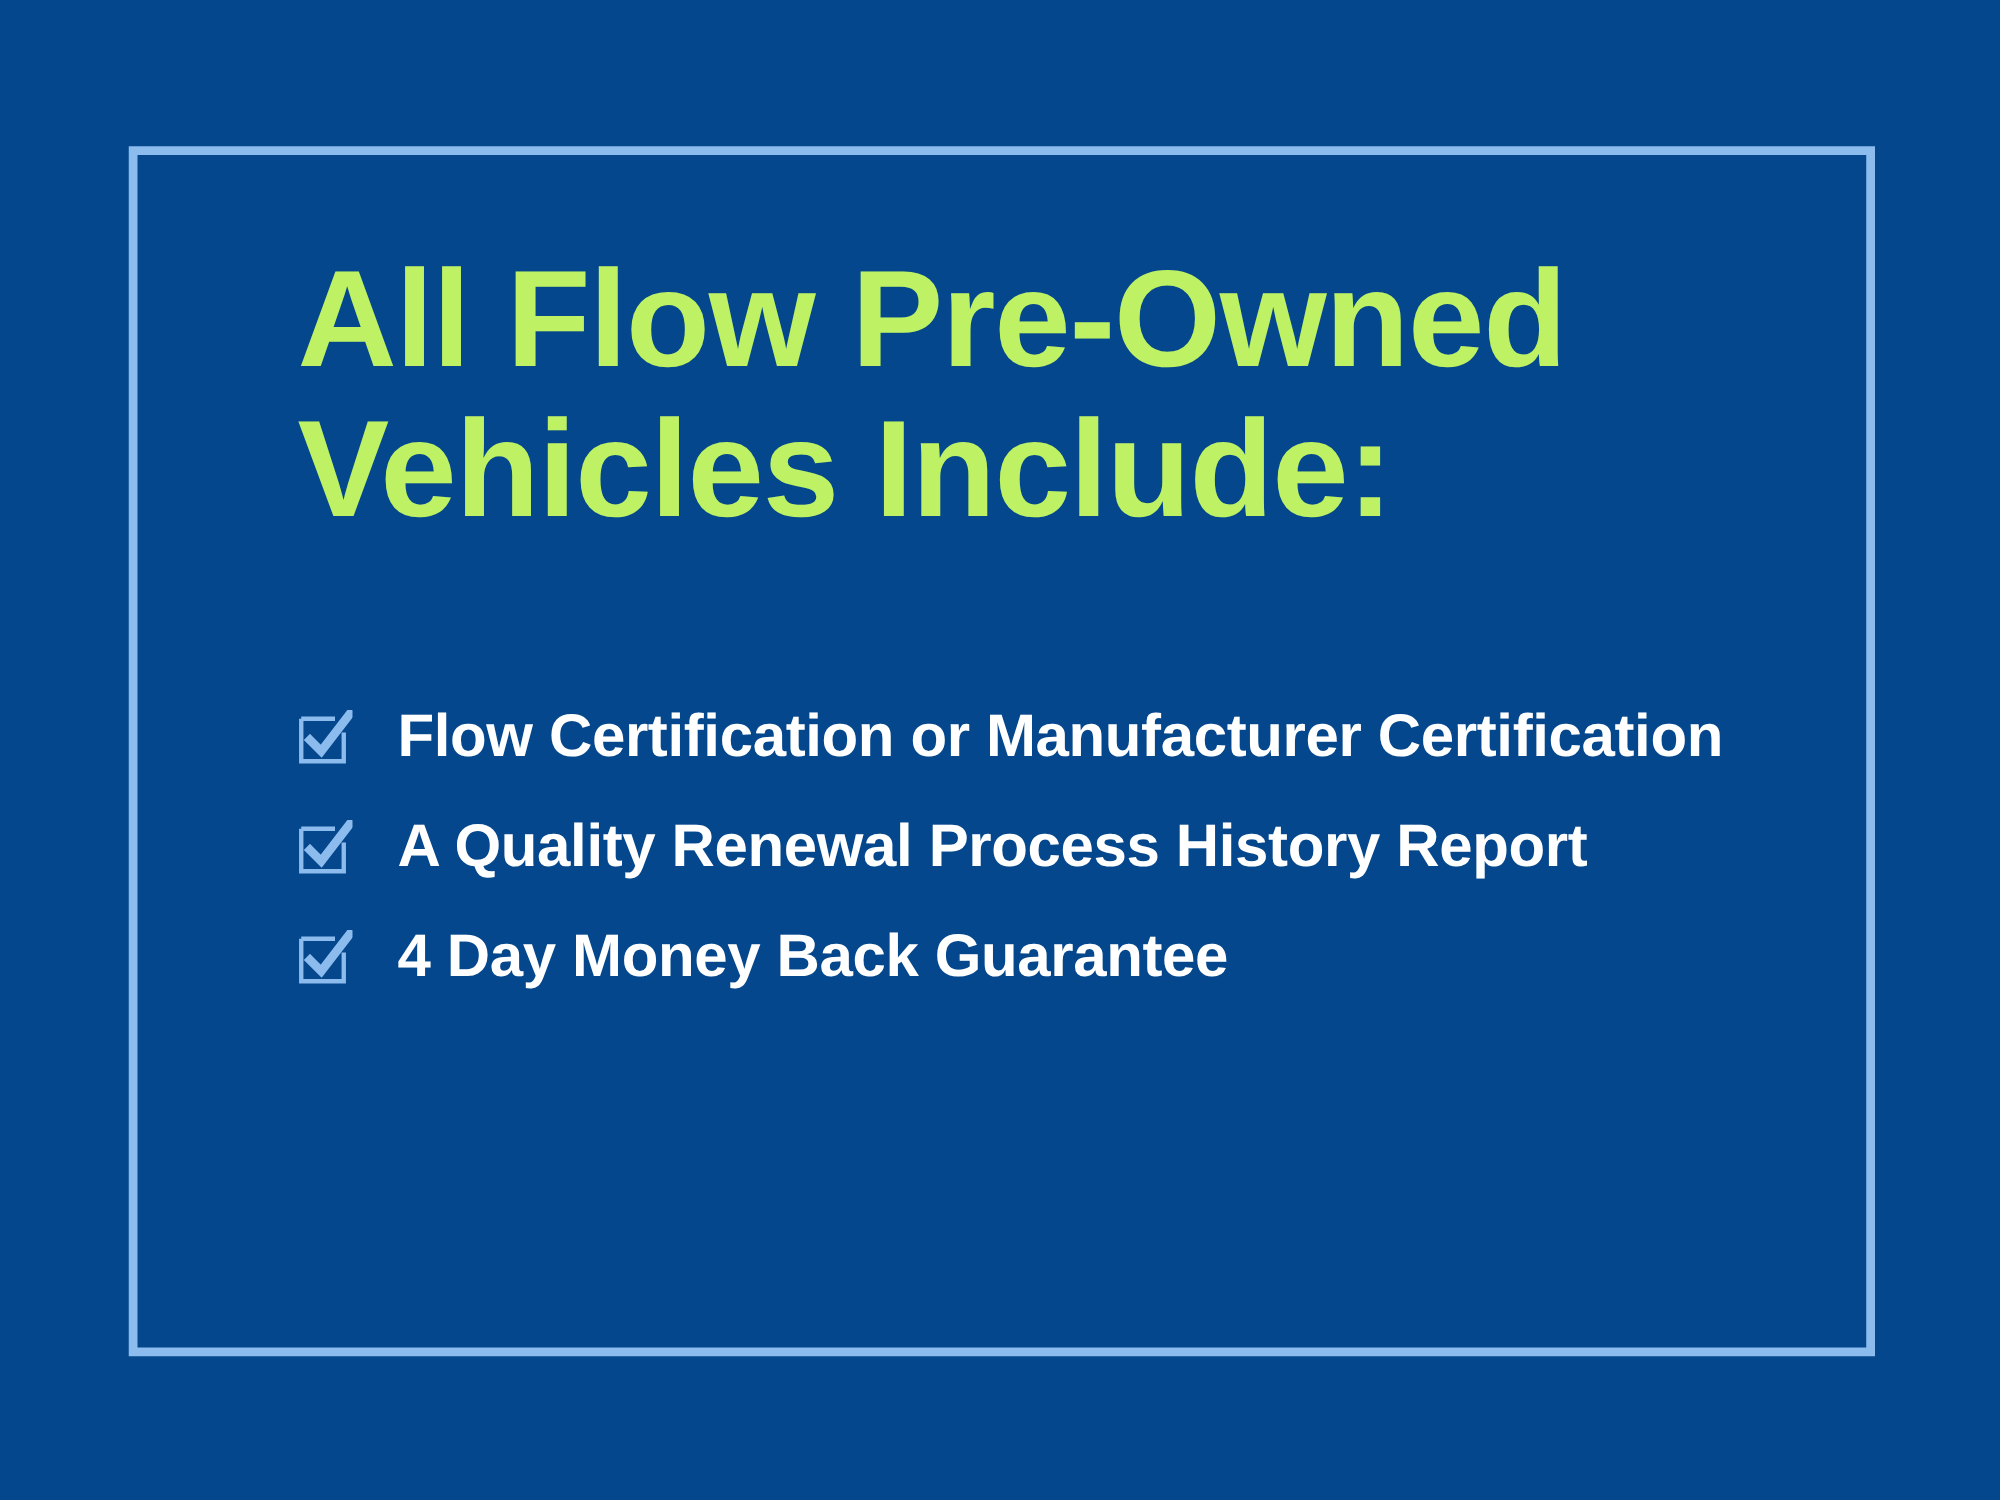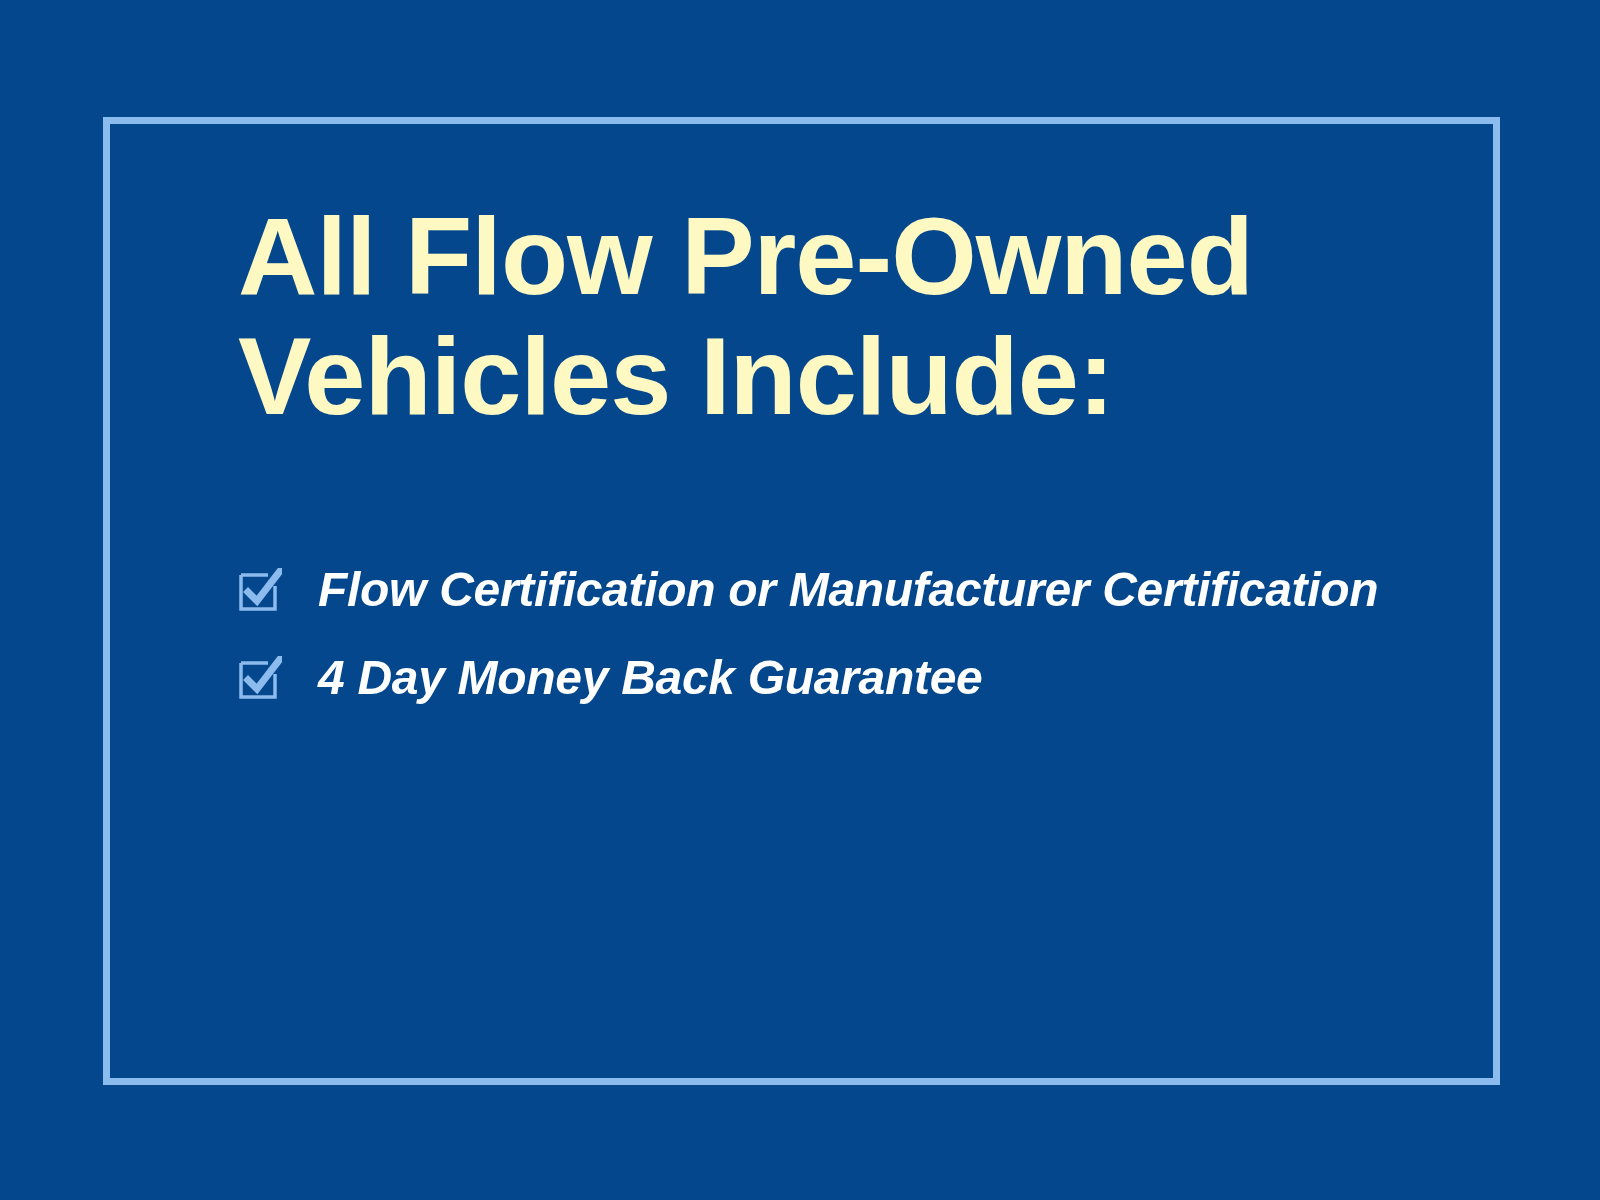--- a/index.html
+++ b/index.html
@@ -38,42 +38,41 @@
   
   #content {
     position: absolute;
     left: 238px;
     top: 196px;
     width: 1180px;
   }
 
   
   #headline {
-    color: #fef9c3;
+    color: #bef264;
     font-size: 110px;
     line-height: 120px;
     font-weight: 700;
     letter-spacing: -1px;
     margin: 0;
     white-space: pre-line;
   }
 
   
   #benefits {
     list-style: none;
     margin: 0;
     padding: 0;
     margin-top: 110px;
   }
 
   .benefit-row {
     display: flex;
     align-items: center;
     height: 88px;
-    font-style: italic;
   }
 
   .check-icon {
     flex: 0 0 auto;
     width: 44px;
     height: 44px;
     margin-right: 36px;
     display: block;
   }
 
@@ -103,20 +102,29 @@
       <li class="benefit-row">
         <span class="check-icon">
           <svg viewBox="0 0 44 44" width="44" height="44" aria-hidden="true">
             <path d="M3 7 H30 M3 7 V41 H37 V18" fill="none" stroke="#8cbbee" stroke-width="3.5"></path>
             <path d="M10 24 L19 33 L42 3" fill="none" stroke="#8cbbee" stroke-width="7" stroke-linecap="square" stroke-linejoin="miter"></path>
           </svg>
         </span>
         <span class="benefit-text">Flow Certification or Manufacturer Certification</span>
       </li>
 
+      <li class="benefit-row">
+        <span class="check-icon">
+          <svg viewBox="0 0 44 44" width="44" height="44" aria-hidden="true">
+            <path d="M3 7 H30 M3 7 V41 H37 V18" fill="none" stroke="#8cbbee" stroke-width="3.5"></path>
+            <path d="M10 24 L19 33 L42 3" fill="none" stroke="#8cbbee" stroke-width="7" stroke-linecap="square" stroke-linejoin="miter"></path>
+          </svg>
+        </span>
+        <span class="benefit-text">A Quality Renewal Process History Report</span>
+      </li>
 
 
       <li class="benefit-row">
         <span class="check-icon">
           <svg viewBox="0 0 44 44" width="44" height="44" aria-hidden="true">
             <path d="M3 7 H30 M3 7 V41 H37 V18" fill="none" stroke="#8cbbee" stroke-width="3.5"></path>
             <path d="M10 24 L19 33 L42 3" fill="none" stroke="#8cbbee" stroke-width="7" stroke-linecap="square" stroke-linejoin="miter"></path>
           </svg>
         </span>
         <span class="benefit-text">4 Day Money Back Guarantee</span>

